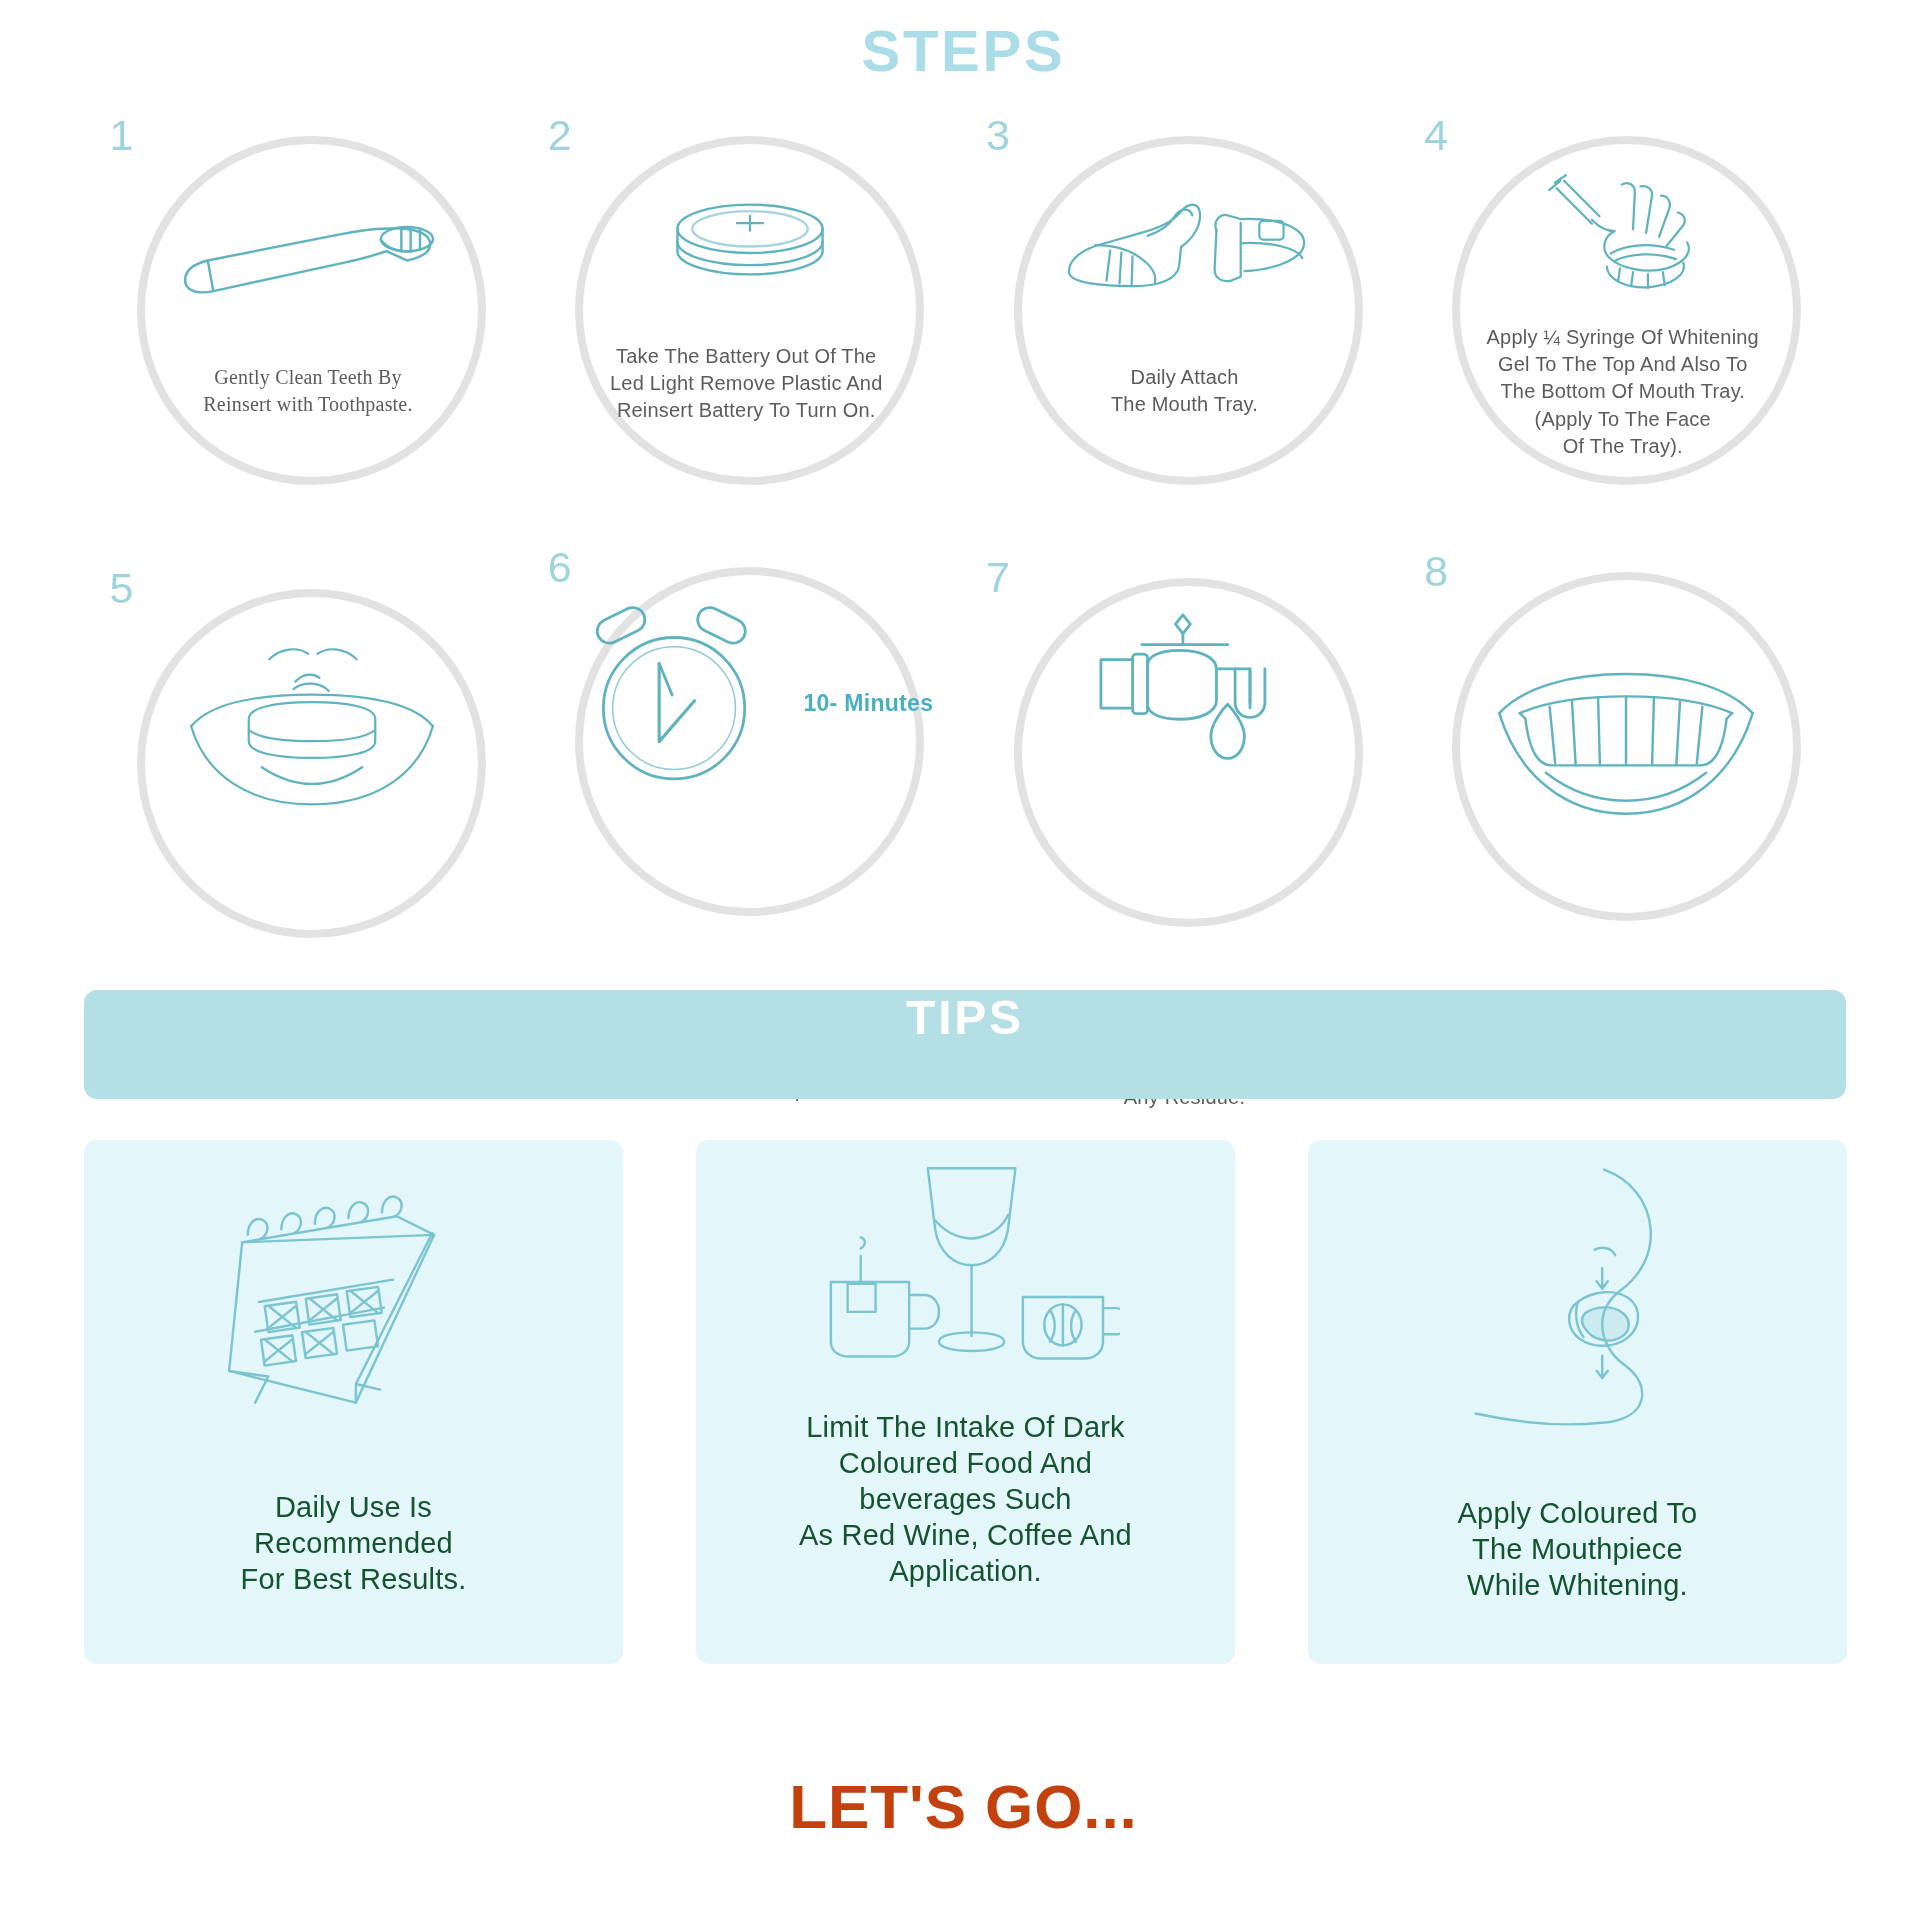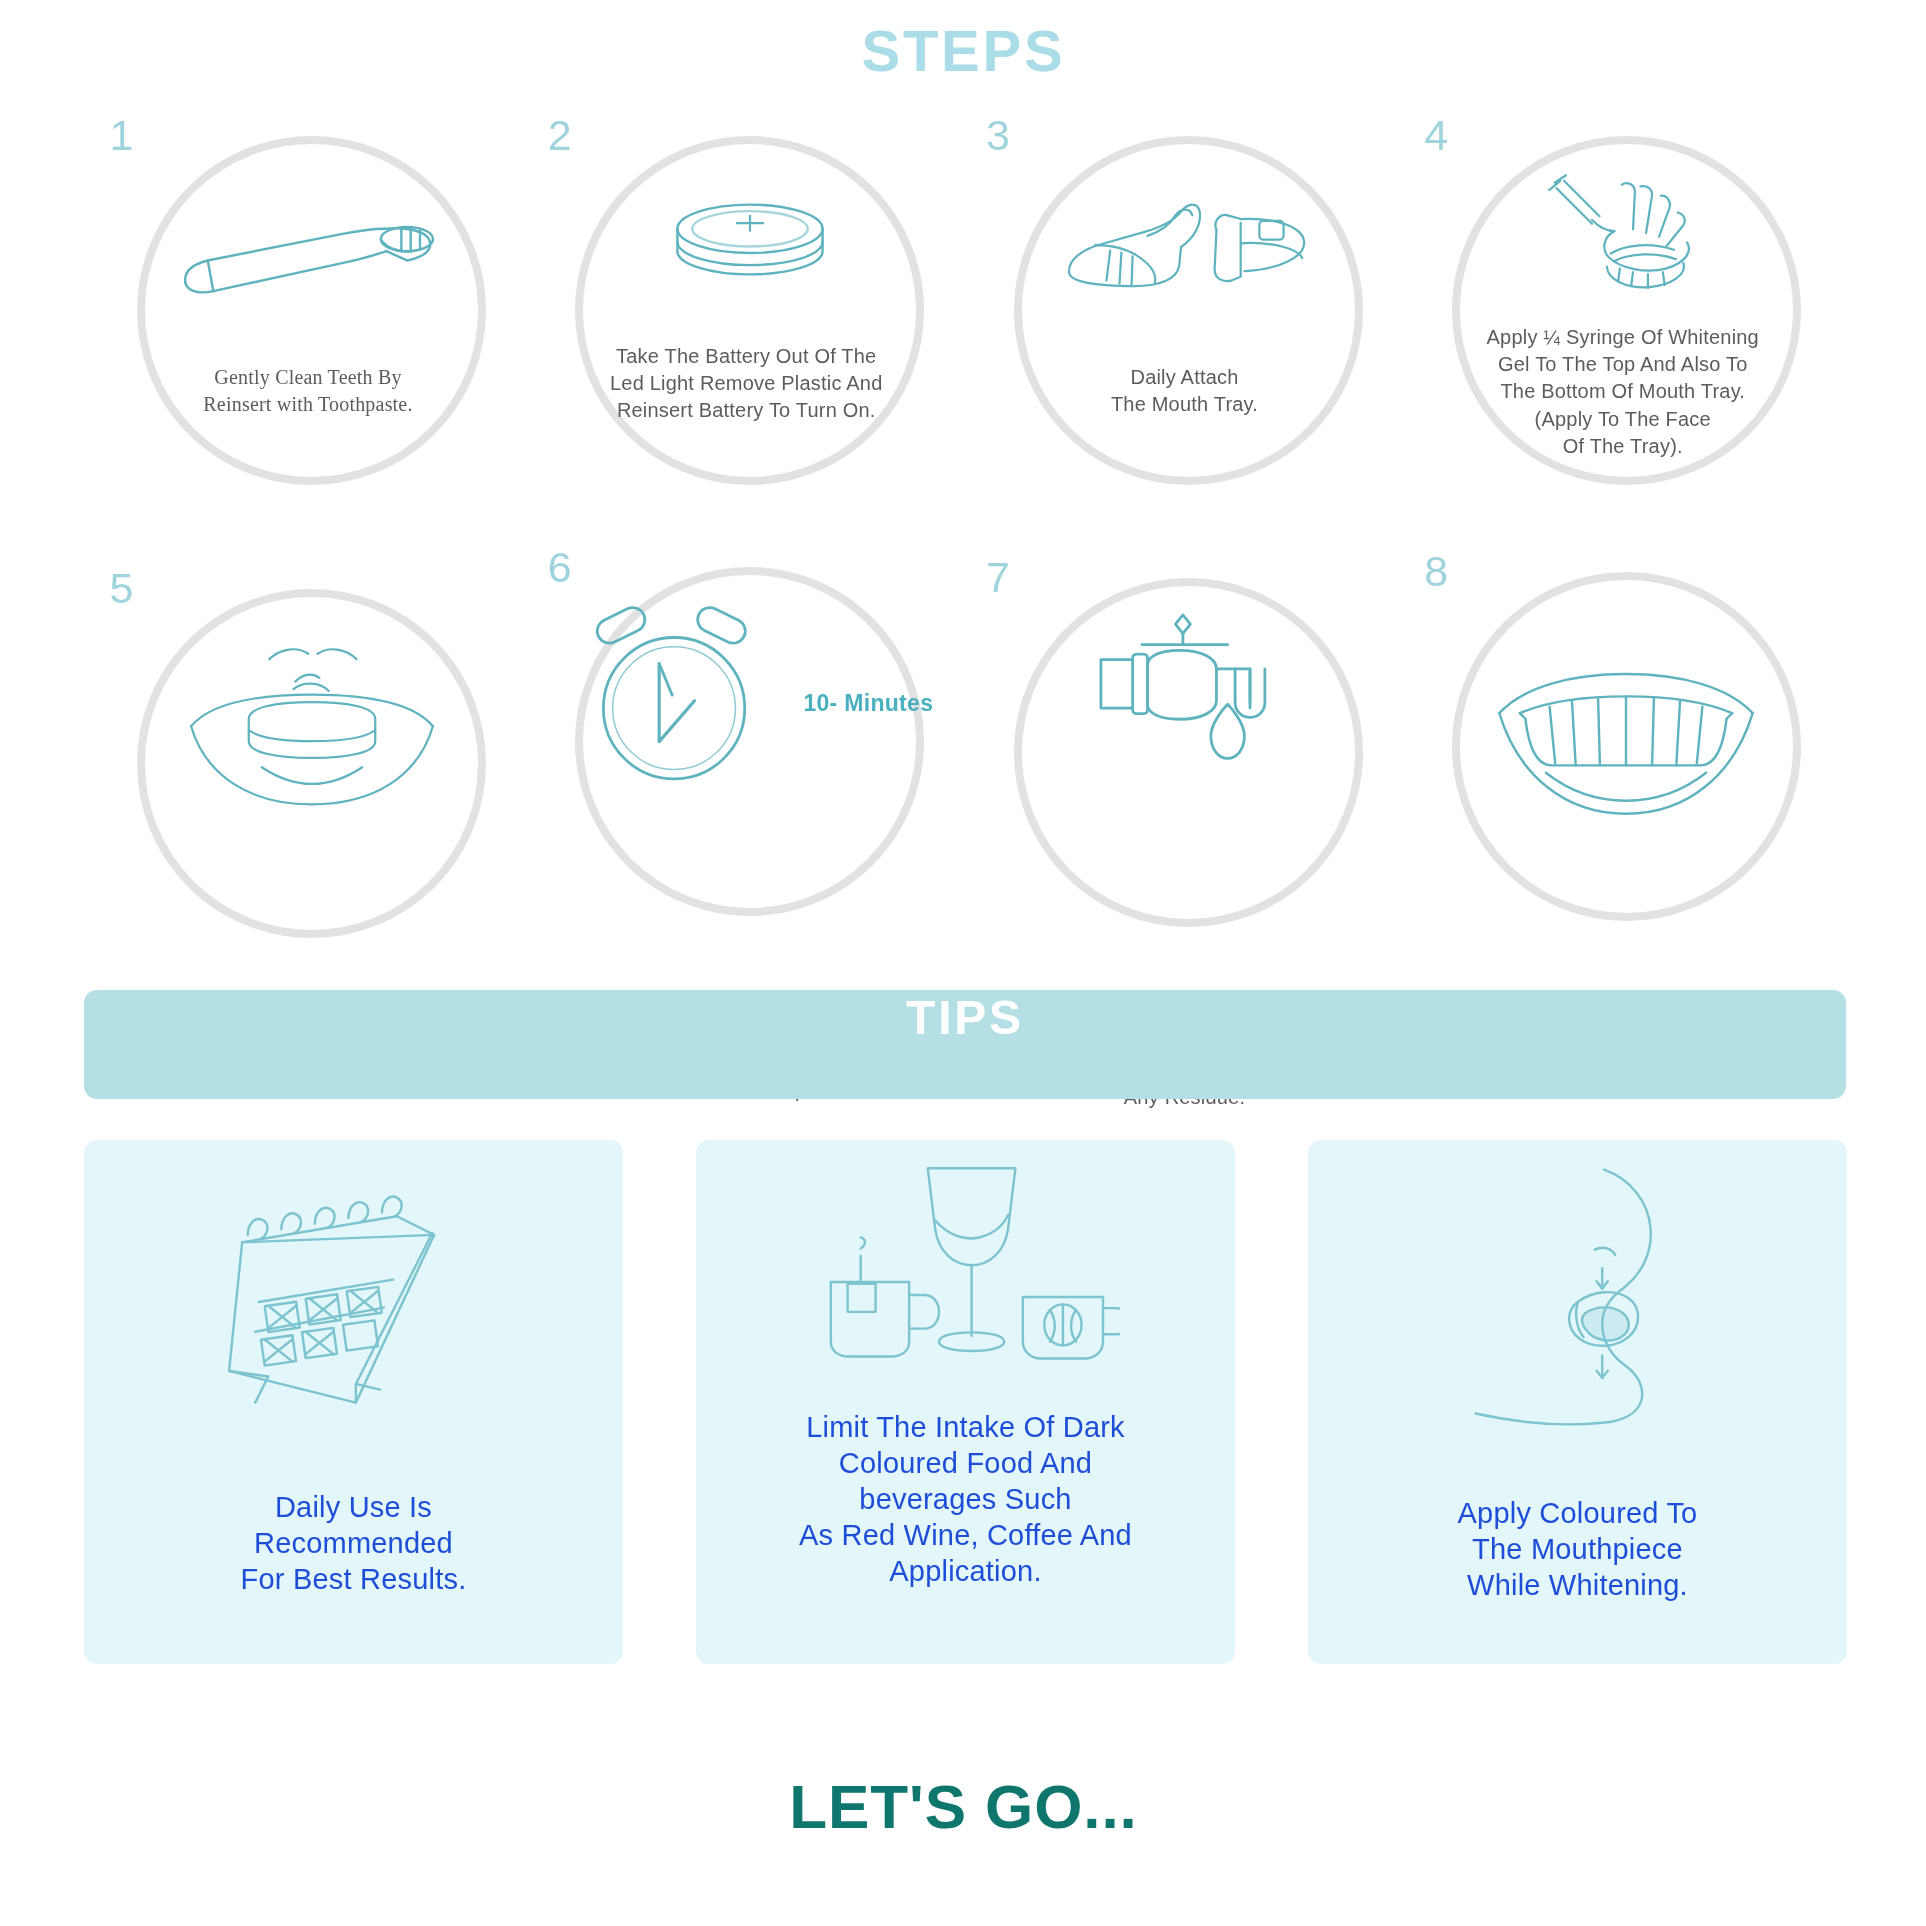--- a/index.html
+++ b/index.html
@@ -123,35 +123,35 @@
   .tip-card.c1 { flex: 0 0 539px; height: 524px; }
   .tip-card.c2 { flex: 0 0 539px; height: 524px; }
   .tip-card.c3 { flex: 0 0 539px; height: 524px; }
   .tip-art {
     position: absolute; left: 0; right: 0; top: 28px; height: 280px;
     display: flex; align-items: center; justify-content: center;
   }
   .tip-text {
     position: absolute; left: 0; right: 0;
     text-align: center;
-    color: #1d4ed8;
+    color: #14532d;
     font-size: 29px;
     line-height: 1.24;
     letter-spacing: 0.2px;
   }
   .tip-text .line { display: block; white-space: nowrap; }
   .tt-1 { top: 350px; }
   .tt-2 { top: 270px; }
   .tt-3 { top: 356px; }
 
   
   .lets-go {
     position: absolute; left: 0; right: 0; top: 1771px;
     text-align: center;
-    color: #0f766e;
+    color: #c2410c;
     font-size: 62px; font-weight: 700; letter-spacing: 0.9px;
   }
 </style>
 </head>
 <body>
 
 <div class="page">
 
   <div class="steps-title">STEPS</div>
 

